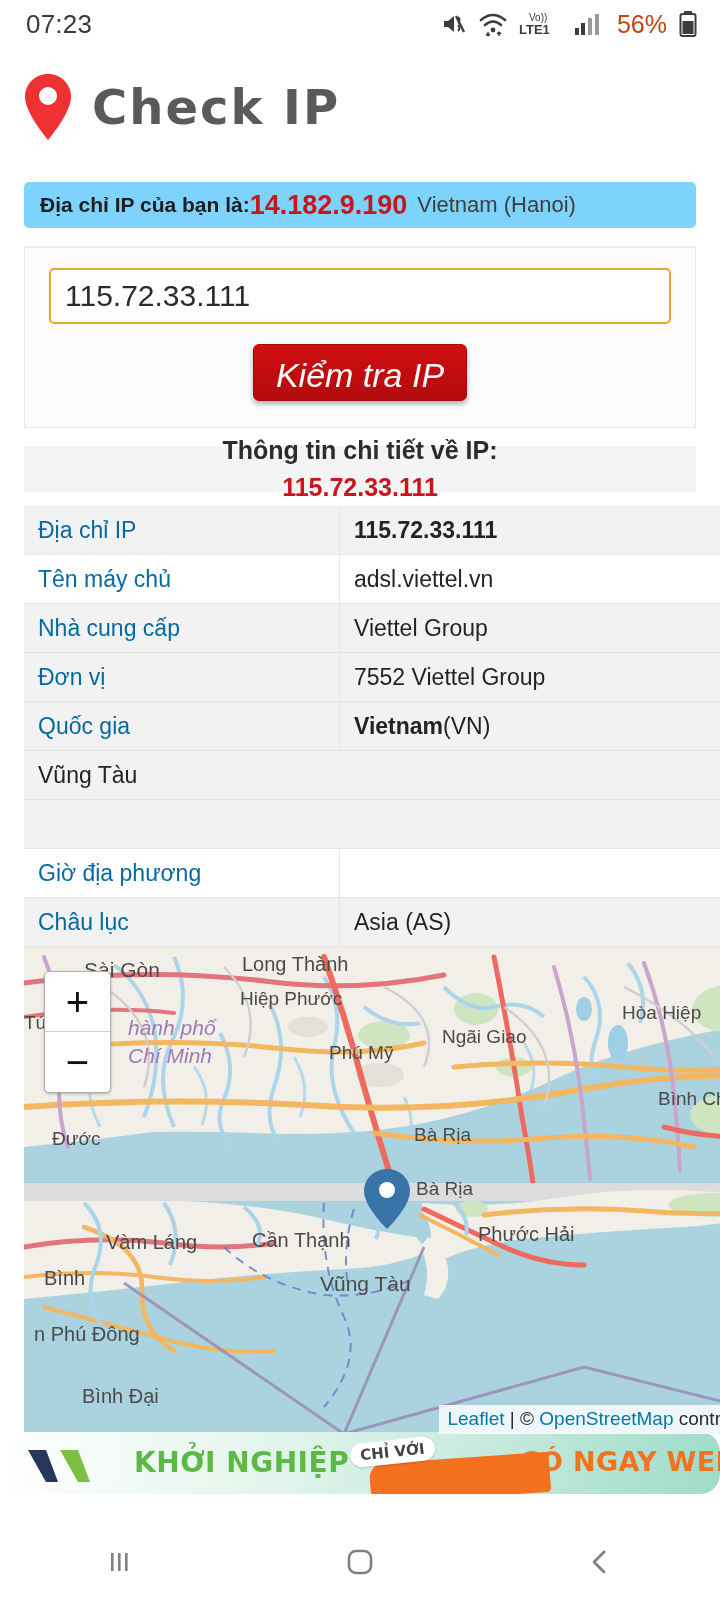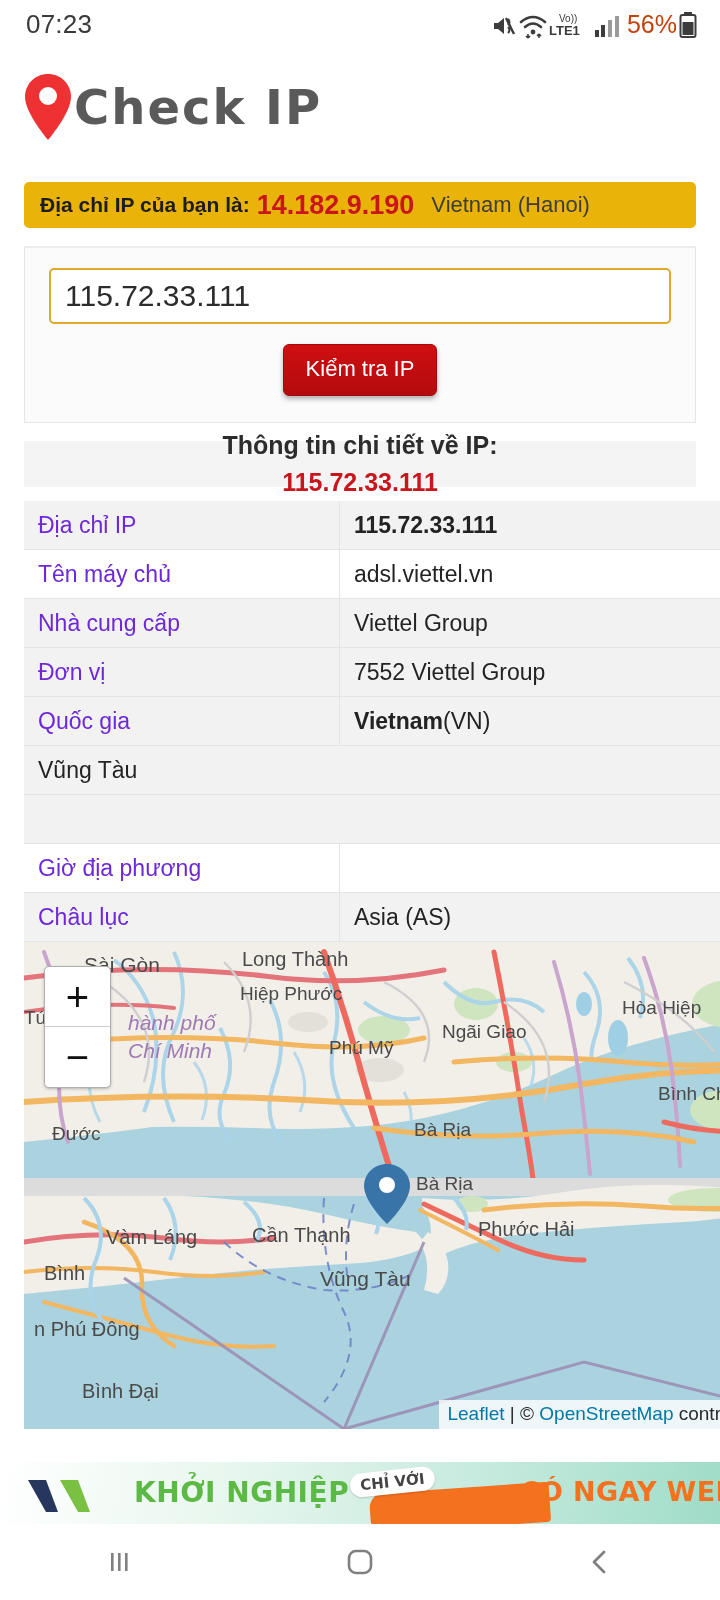--- a/index.html
+++ b/index.html
@@ -12,42 +12,42 @@
   .screen { position: relative; width: 720px; height: 1600px; background:#fff; overflow: hidden; }
 
   
   .statusbar {
     height: 48px; width: 100%;
     display: flex; align-items: center; justify-content: space-between;
     padding: 0 22px 0 26px;
     color: #3c3c3c;
   }
   .sb-time { font-size: 26px; letter-spacing: .2px; color:#3a3a3a; }
-  .sb-right { display: flex; align-items: flex-end; gap: 1px; }
+  .sb-right { display: flex; align-items: center; gap: 11px; }
   .sb-ico { display:flex; align-items:center; }
   .sb-batt-txt { font-size: 25px; color:#c2410c; margin-left:2px; }
 
   
   .appheader {
     height: 118px; display: flex; align-items: center;
-    padding-left: 22px; 
+    padding-left: 22px; gap: 18px;
   }
   .logo-pin { width: 52px; height: 70px; }
   .app-title {
     font-size: 48px; font-weight: bold; color: #5a5a5a;
     letter-spacing: 2px;
     font-family: "DejaVu Sans", sans-serif;
   }
 
   
   .yourip-wrap { padding: 0 24px; margin-top: 16px; }
   .yourip {
-    background: #eab308; border-radius: 5px;
+    background: #7dd3fc; border-radius: 5px;
     height: 46px; display: flex; align-items: center;
-    padding: 0 16px; gap: 7px; white-space: nowrap;
+    padding: 0 16px; white-space: nowrap;
   }
   .yourip-label { font-size: 21px; font-weight: bold; color: #1d1d1d; }
   .yourip-value { font-size: 27px; font-weight: bold; color: #c9161d; }
   .yourip-loc { font-size: 22px; color: #3d3d3d; margin-left: 10px; }
 
   
   .panel {
     margin: 18px 24px 0 24px;
     background: #fbfbfb;
     border: 1px solid #e6e6e6;
@@ -60,24 +60,25 @@
     background: #fff;
     font-size: 30px; color: #2b2b2b;
     padding: 0 14px;
     font-family: "Liberation Sans", sans-serif;
     outline: none;
   }
   .btn-row { display: flex; justify-content: center; margin-top: 20px; }
   .check-btn {
     background: linear-gradient(#cf0f11, #b30b0d);
     color: #fff; border: 1px solid #a00a0c; border-radius: 6px;
-    font-size: 22px; padding: 11px 22px 13px 22px;
+    font-size: 34px; padding: 11px 22px 5px 22px;
     font-family: "Liberation Sans", sans-serif;
     box-shadow: 0 3px 5px rgba(0,0,0,.30);
     cursor: pointer;
+    font-style: italic;
   }
 
   
   .detail-head {
     margin: 18px 24px 0 24px;
     background: #f4f4f4;
     height: 46px; display:flex; align-items:center; justify-content:center;
     gap: 8px; white-space: nowrap; flex-direction: column;
   }
   .detail-head-label { font-size: 25px; font-weight: bold; color: #2c2c2c; }
@@ -86,21 +87,21 @@
   
   .table { margin-left: 24px; width: 760px; margin-top: 14px; }
   .trow {
     display: flex; height: 49px; align-items: center;
     border-bottom: 1px solid #e4e4e4;
   }
   .trow.odd  { background: #f2f2f2; }
   .trow.even { background: #ffffff; }
   .tkey {
     width: 316px; flex: 0 0 316px;
-    font-size: 23px; color: #6d28d9; padding-left: 14px;
+    font-size: 23px; color: #0369a1; padding-left: 14px;
     border-right: 1px solid #e4e4e4; height: 49px;
     display:flex; align-items:center;
   }
   .tval {
     flex: 1; font-size: 23px; color: #232323; padding-left: 14px;
     height: 49px; display:flex; align-items:center;
   }
   .tval b { font-weight: bold; }
 
   
@@ -127,23 +128,24 @@
     font-size: 19px; color: #2b2b2b; padding: 3px 6px 4px 8px;
     white-space: nowrap; z-index: 6;
   }
   .attrib a { color: #0078a8; text-decoration: none; }
   .marker { position:absolute; left: 338px; top: 1218px; z-index: 5; }
 
   .mlabel { font-family:"Liberation Sans",sans-serif; fill:#4a4a4a; }
 
   
   .adband {
-    position: absolute; left: 0; top: 1462px; width: 720px; height: 62px;
+    position: absolute; left: 0; top: 1432px; width: 720px; height: 62px;
     background: linear-gradient(100deg,#ffffff 0%,#e9f7ef 30%,#c8ebdf 65%,#9fdcc8 100%);
     overflow: hidden;
+    border-radius: 20px;
   }
   .ad-logo { position:absolute; left:24px; top:14px; }
   .ad-t1 {
     position:absolute; left:134px; top:14px;
     font-size: 28px; font-weight: bold; color:#5cb945; letter-spacing:.5px;
     font-family:"DejaVu Sans", sans-serif;
   }
   .ad-tag {
     position:absolute; left:350px; top:8px;
     background:#fff; color:#444; font-size:15px; font-weight:bold;

